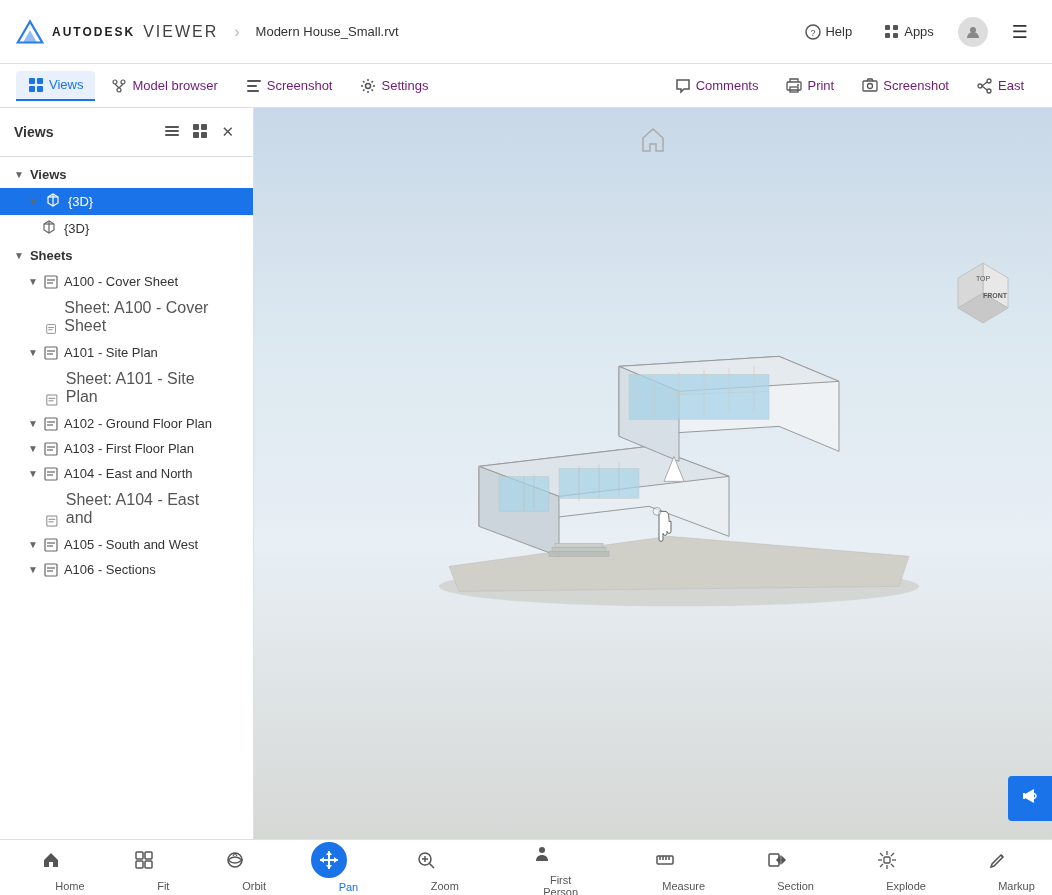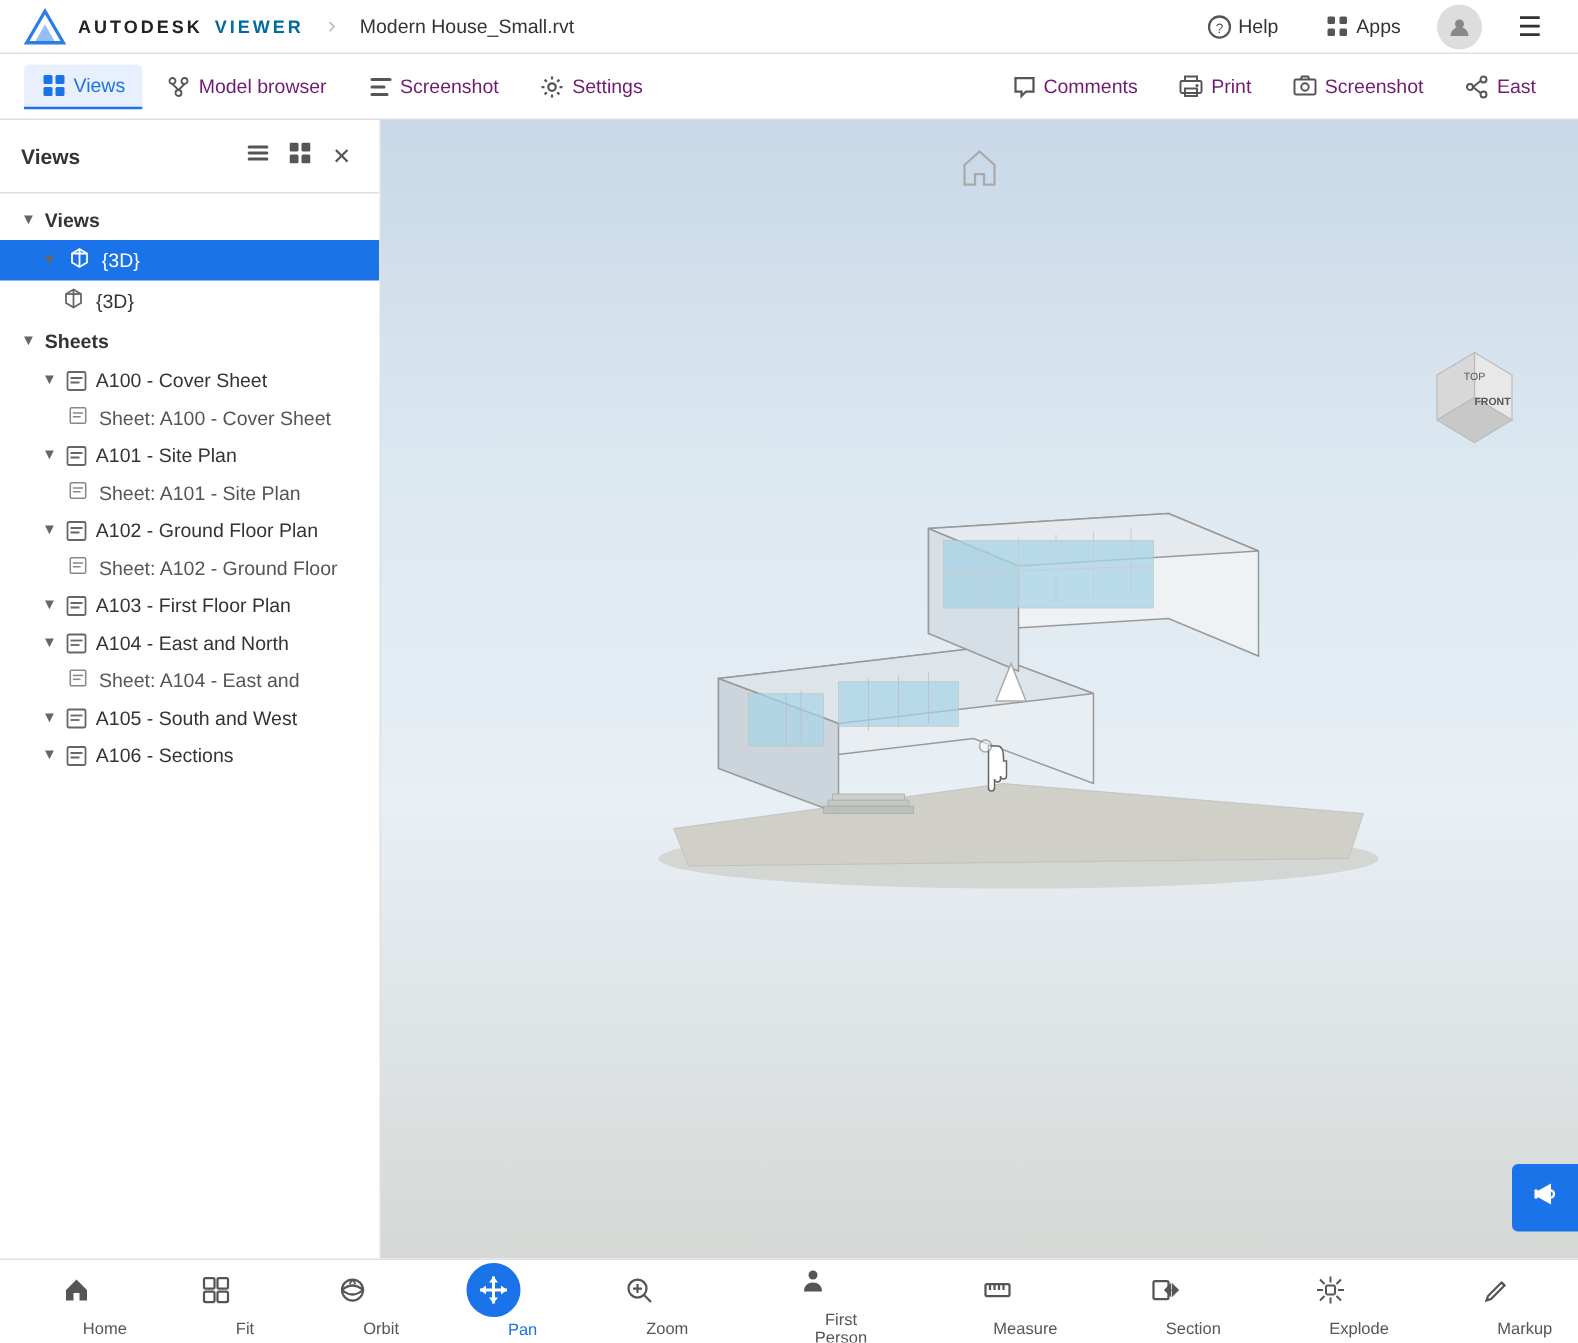--- a/index.html
+++ b/index.html
@@ -1,20 +1,20 @@
 <!DOCTYPE html>
 <html><head>
   <meta charset="utf-8">
   <style>
     * { box-sizing: border-box; margin: 0; padding: 0; }
     body { font-family: -apple-system, BlinkMacSystemFont, 'Segoe UI', Arial, sans-serif; font-size: 13px; color: #333; height: 895px; width: 1052px; overflow: hidden; display: flex; flex-direction: column; }
 
     
     .top-nav {
-      height: 36px;
+      height: 64px;
       background: #fff;
       border-bottom: 1px solid #e0e0e0;
       display: flex;
       align-items: center;
       padding: 0 16px;
       gap: 12px;
       flex-shrink: 0;
     }
     .top-nav-logo {
       display: flex;
@@ -175,24 +175,24 @@
       color: #333;
       cursor: pointer;
     }
     .sidebar-item.active {
       background: #1a73e8;
       color: #fff;
     }
     .sidebar-item.active .item-icon { color: #fff; }
     .sidebar-sub-item {
       display: flex;
-      align-items: flex-start;
+      align-items: flex-end;
       gap: 8px;
       padding: 5px 26px 5px 46px;
-      font-size: 13px;
+      font-size: 16px;
       color: #555;
       cursor: pointer;
     }
     .item-icon {
       font-size: 14px;
       color: #666;
       flex-shrink: 0;
     }
     .sheet-group-header {
       display: flex;
@@ -293,21 +293,21 @@
 <body>
 
 <div class="top-nav">
   <div class="top-nav-logo">
 
     <svg class="autodesk-logo" viewBox="0 0 32 32" fill="none">
       <polygon points="2,28 16,4 30,28" fill="none" stroke="#2b7de9" stroke-width="2.5"></polygon>
       <polygon points="8,28 16,14 24,28" fill="#2b7de9" opacity="0.5"></polygon>
     </svg>
     <span style="font-size:12px;font-weight:700;letter-spacing:2px;color:#222;">AUTODESK</span>
-    <span style="font-size:12px;font-weight:700;letter-spacing:2px;color:#0369a1;">VIEWER</span>
+    <span style="font-size:16px;font-weight:400;letter-spacing:2px;color:#404040;">VIEWER</span>
   </div>
   <span class="top-nav-separator">›</span>
   <span class="top-nav-filename">Modern House_Small.rvt</span>
   <div class="top-nav-right">
     <button class="top-nav-btn">
 
       <svg class="icon-svg" viewBox="0 0 16 16" fill="#555">
         <circle cx="8" cy="8" r="7" fill="none" stroke="#555" stroke-width="1.5"></circle>
         <text x="8" y="12" text-anchor="middle" font-size="9" fill="#555" font-family="Arial">?</text>
       </svg>
@@ -509,28 +509,20 @@
       <div>
         <div class="sheet-group-header" style="padding-left:28px;">
           <span class="chevron">▼</span>
           <svg width="14" height="14" viewBox="0 0 14 14" fill="none" stroke="#666" stroke-width="1.2">
               <rect x="1" y="1" width="12" height="12" rx="1"></rect>
               <line x1="3" y1="5" x2="11" y2="5"></line>
               <line x1="3" y1="8" x2="9" y2="8"></line>
             </svg>
           <span>A102 - Ground Floor Plan</span>
         </div>
-        <div class="sidebar-sub-item">
-          <svg width="12" height="12" viewBox="0 0 14 14" fill="none" stroke="#888" stroke-width="1.2">
-              <rect x="1" y="1" width="12" height="12" rx="1"></rect>
-              <line x1="3" y1="5" x2="11" y2="5"></line>
-              <line x1="3" y1="8" x2="9" y2="8"></line>
-            </svg>
-          <span>Sheet: A102 - Ground Floor</span>
-        </div>
       </div>
 
       <div>
         <div class="sheet-group-header" style="padding-left:28px;">
           <span class="chevron">▼</span>
           <svg width="14" height="14" viewBox="0 0 14 14" fill="none" stroke="#666" stroke-width="1.2">
               <rect x="1" y="1" width="12" height="12" rx="1"></rect>
               <line x1="3" y1="5" x2="11" y2="5"></line>
               <line x1="3" y1="8" x2="9" y2="8"></line>
             </svg>

